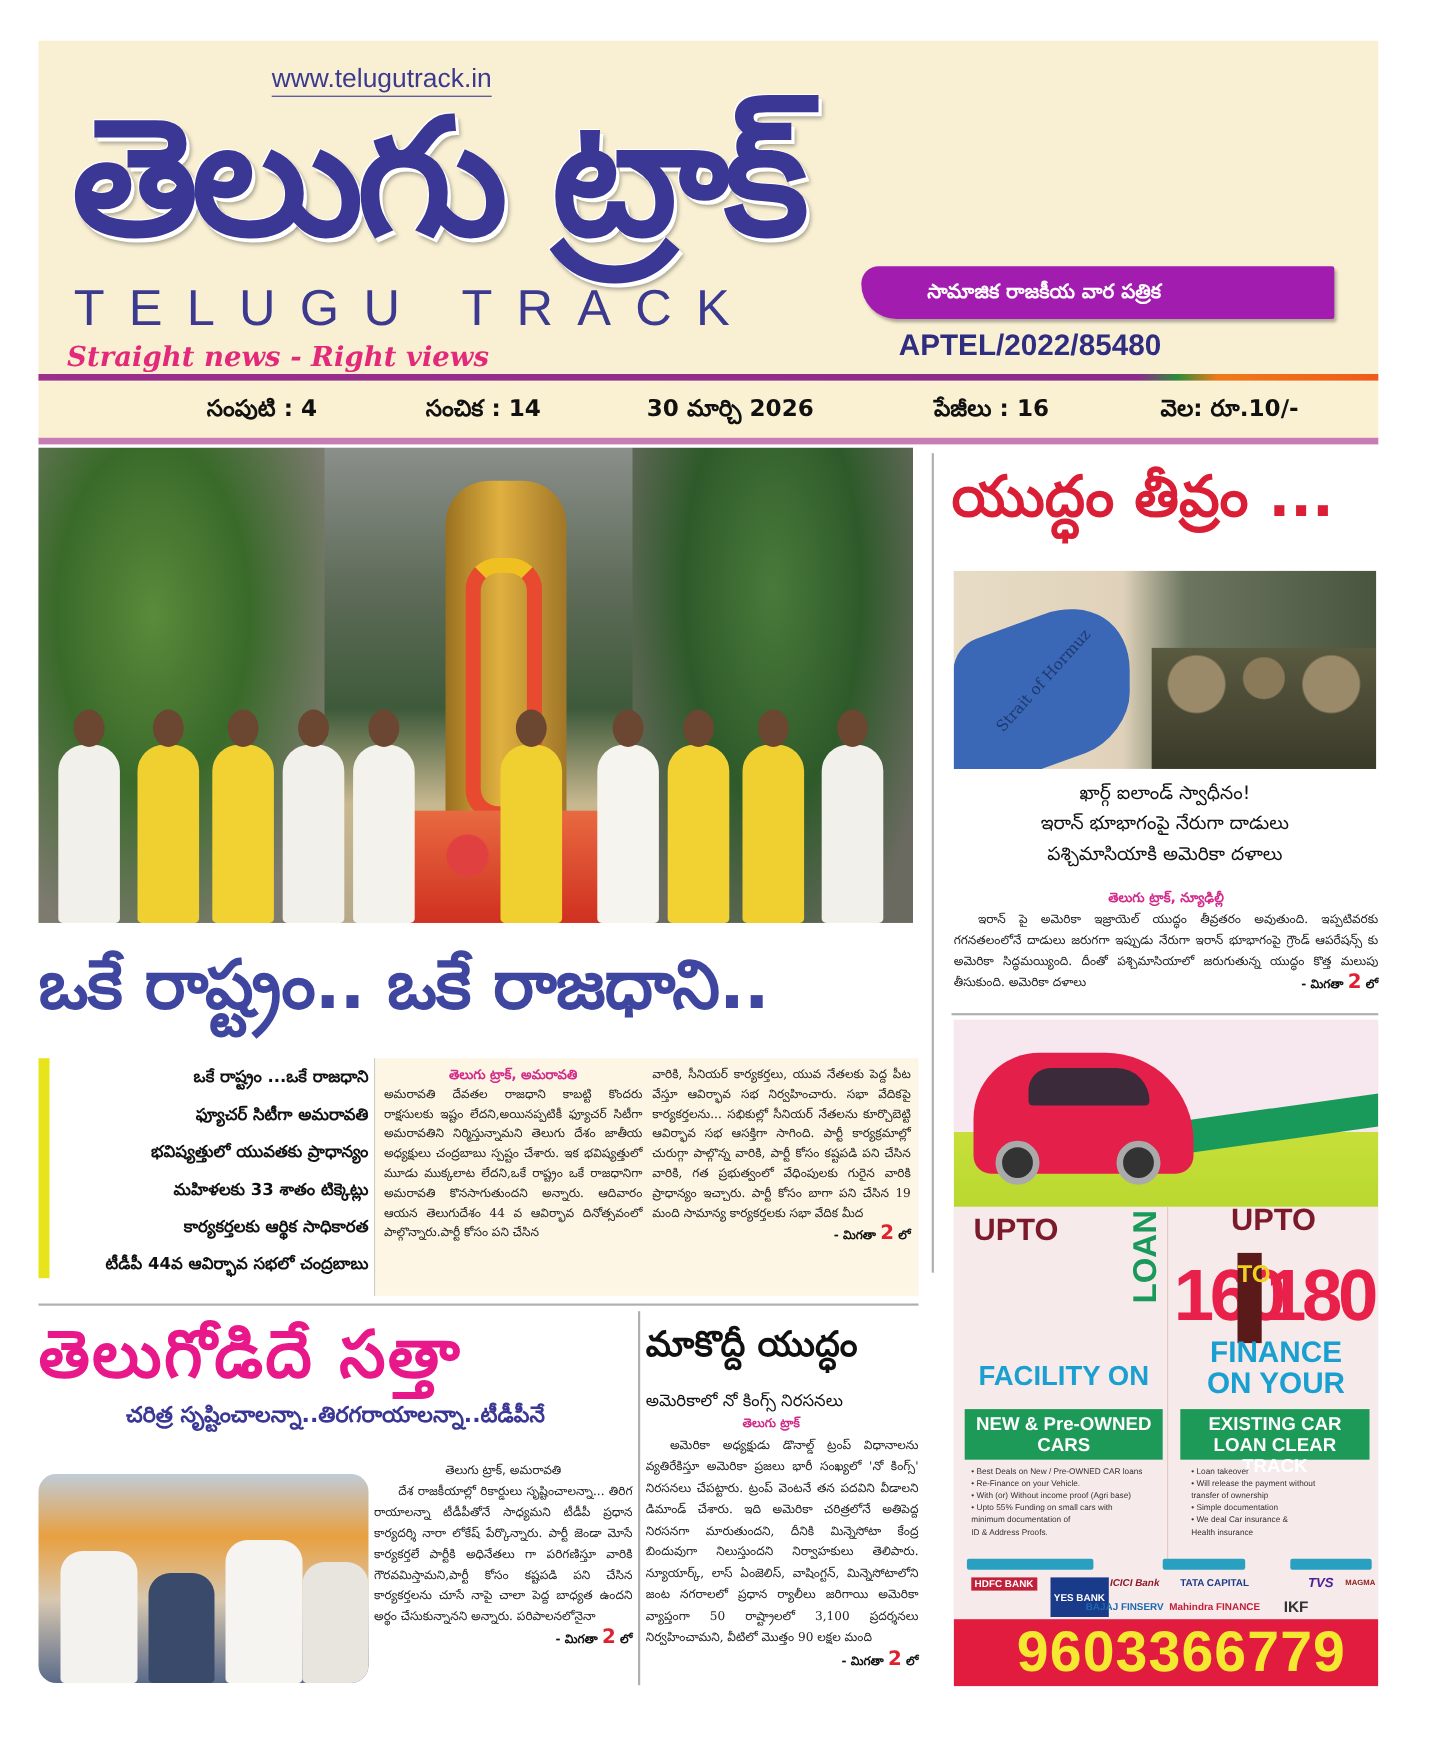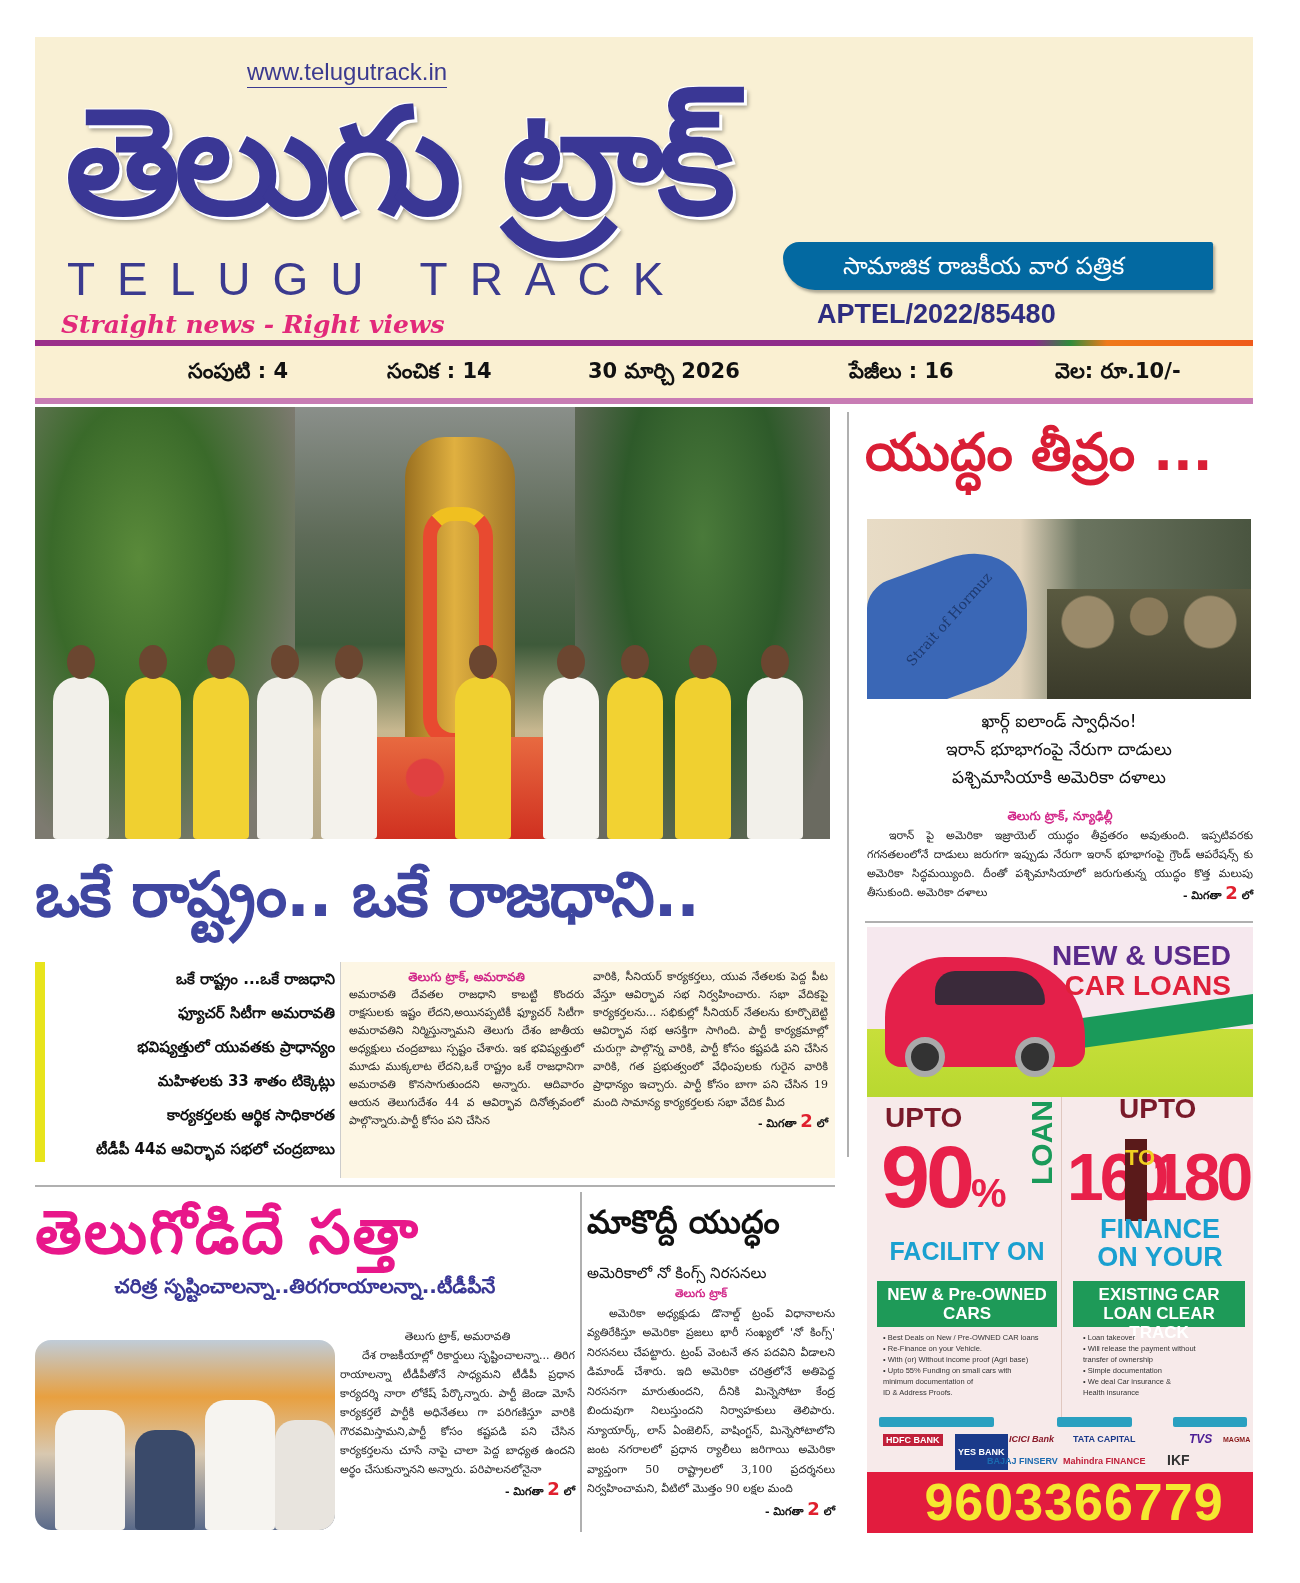--- a/index.html
+++ b/index.html
@@ -4,21 +4,21 @@
 <style>
   * { box-sizing: border-box; margin: 0; padding: 0; }
   body { width: 1300px; height: 1583px; background: #ffffff; font-family: "DejaVu Sans", sans-serif; position: relative; overflow: hidden; }
   .page { position: absolute; left: 35px; top: 37px; width: 1218px; height: 1510px; }
 
   
   .masthead { position: absolute; left: 0; top: 0; width: 1218px; height: 310px; background: #f9f0d4; }
   .url { position: absolute; left: 212px; top: 20px; font-family: "Liberation Sans", sans-serif; font-size: 24px; color: #3b3a8f; border-bottom: 1.5px solid #3b3a8f; line-height: 30px; }
   .logo-telugu { position: absolute; left: 30px; top: 40px; font-family: "DejaVu Sans", sans-serif; font-weight: bold; font-size: 148px; line-height: 170px; color: #3a3795; letter-spacing: -6px; text-shadow: 3px 3px 0 #ffffff, -1px -1px 0 #ffffff, 4px 5px 4px rgba(0,0,0,0.35); white-space: nowrap; }
   .logo-en { position: absolute; left: 32px; top: 215px; font-family: "Liberation Sans", sans-serif; font-size: 46px; letter-spacing: 22px; color: #3b3a8f; font-weight: normal; }
-  .tagline-band { position: absolute; left: 748px; top: 205px; width: 430px; height: 48px; background: #0369a1; border-radius: 30px 4px 4px 60px; color: #fff; font-size: 24px; line-height: 48px; padding-left: 60px; box-shadow: 2px 3px 3px rgba(0,0,0,0.3); }
+  .tagline-band { position: absolute; left: 748px; top: 205px; width: 430px; height: 48px; background: #a21caf; border-radius: 30px 4px 4px 60px; color: #fff; font-size: 18px; line-height: 48px; padding-left: 60px; box-shadow: 2px 3px 3px rgba(0,0,0,0.3); font-weight: bold; }
   .regno { position: absolute; left: 782px; top: 262px; font-family: "Liberation Sans", sans-serif; font-weight: bold; font-size: 27px; color: #2e2d80; }
   .slogan { position: absolute; left: 26px; top: 273px; font-family: "DejaVu Serif", serif; font-style: italic; font-weight: bold; font-size: 25px; color: #e2297a; }
   .rule { position: absolute; left: 0; top: 303px; width: 1218px; height: 6px; background: linear-gradient(90deg, #9b2f8a 0%, #8b2b8a 82%, #2e8b3a 85%, #ef7a1a 88%, #ef5a1a 100%); }
   .infobar { position: absolute; left: 0; top: 310px; width: 1218px; height: 52px; background: #faf0d2; }
   .infobar span { position: absolute; top: 12px; font-weight: bold; font-size: 21px; color: #111; }
   .info-rule { position: absolute; left: 0; top: 361px; width: 1218px; height: 6px; background: #c87cb4; }
 
   
   .lead-photo { position: absolute; left: 0; top: 370px; width: 795px; height: 432px; overflow: hidden; background: linear-gradient(180deg, #8a8f8a 0%, #5e6b58 30%, #3e5a3a 55%, #c8b890 75%, #b6a98a 100%); }
   .lead-photo .bg-left { position: absolute; left: 0; top: 0; width: 260px; height: 432px; background: radial-gradient(ellipse at 40% 35%, #5a8a3a 0%, #3a6a2a 40%, #7d7a70 80%); }
@@ -174,27 +174,22 @@
 
   <div class="hr-gray" style="left:830px;top:884px;width:388px"></div>
 
   <div class="ad">
     <div class="ad-top"></div>
     <div class="ad-green"></div>
     <div class="ad-car">
       <div class="wheel" style="left:20px"></div>
       <div class="wheel" style="left:130px"></div>
     </div>
-    <div class="ad-h1">
-      <div>NEW &amp; USED</div>
-      <div class="red">CAR LOANS</div>
-    </div>
     <div class="ad-divider"></div>
     <div class="ad-upto" style="left:18px;top:175px">UPTO</div>
-    <div class="ad-big" style="left:14px;top:200px;font-size:88px;line-height:100px"><span>90</span><span style="font-size:40px">%</span></div>
     <div class="ad-loan">LOAN</div>
     <div class="ad-upto" style="left:252px;top:166px">UPTO</div>
     <div class="ad-big" style="left:200px;top:200px;font-size:66px;line-height:100px">160</div>
     <div class="ad-to">TO</div>
     <div class="ad-big" style="left:284px;top:200px;font-size:66px;line-height:100px">180</div>
     <div class="ad-cyan" style="left:10px;top:310px;width:180px;font-size:25px">FACILITY ON</div>
     <div class="ad-cyan" style="left:200px;top:288px;width:186px">
       <div>FINANCE</div>
         <div>ON YOUR</div>
     </div>

